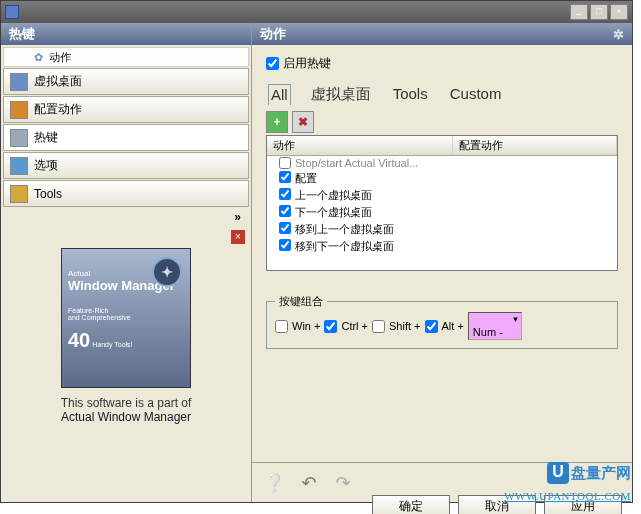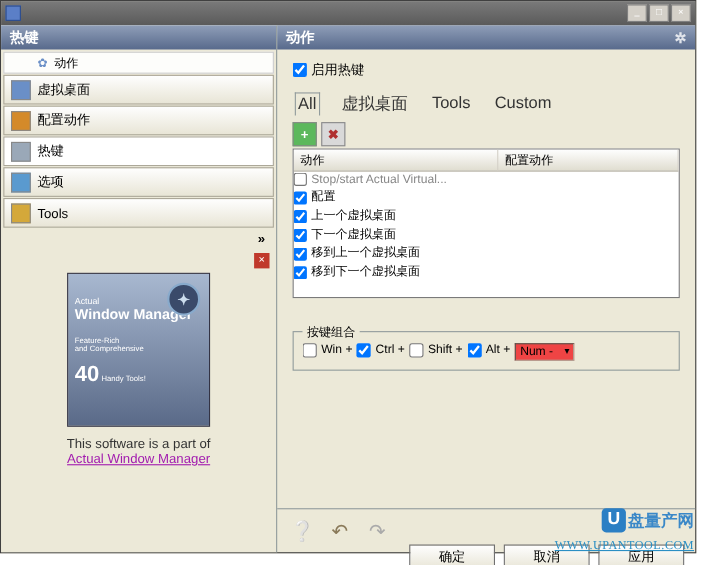--- a/index.html
+++ b/index.html
@@ -20,21 +20,21 @@
 .nav-item .icon { width: 18px; height: 18px; margin-right: 6px; display: inline-block; border: 1px solid #888; }
 .nav-item.active { background: #fff; }
 .expand-row { text-align: right; padding: 2px 8px; font-size: 12px; font-weight: bold; cursor: pointer; }
 
 .promo { flex: 1; display: flex; flex-direction: column; align-items: center; padding: 6px; position: relative; }
 .close-promo { position: absolute; right: 6px; top: 2px; width: 14px; height: 14px; background: #c0392b; color: #fff; font-size: 10px; text-align: center; line-height: 13px; cursor: pointer; }
 .product-box { width: 130px; height: 140px; background: linear-gradient(#a8b8d0,#5a6a88); border: 1px solid #334; margin: 14px 0 8px 0; position: relative; color: #fff; font-size: 8px; padding: 20px 6px; }
 .product-box .big { font-size: 13px; font-weight: bold; }
 .product-box .logo-circle { position: absolute; top: 8px; right: 8px; width: 30px; height: 30px; background: #3a4a6a; border-radius: 50%; color:#cde; text-align:center; line-height:26px; font-size:14px; font-weight:bold; border:2px solid #8ac;}
 .promo-text { font-size: 12px; color: #333; text-align: center; }
-.promo-link { color: #a21caf; text-decoration: underline; cursor: pointer; font-size: 12px; }
+.promo-link { color: #0f172a; cursor: pointer; font-size: 12px; }
 
 .right-panel { flex: 1; display: flex; flex-direction: column; }
 .right-header { height: 22px; background: linear-gradient(#8f9eb8,#586a8c); color: #fff; font-size: 13px; font-weight: bold; padding: 2px 8px; display: flex; align-items: center; }
 .right-header .gear { margin-left: auto; font-size: 13px; opacity: 0.8; }
 .right-content { flex: 1; padding: 10px 14px; font-size: 12px; overflow: hidden; position:relative; }
 .checkbox-row { display: flex; align-items: center; gap: 4px; margin-bottom: 12px; }
 .checkbox-row input { width: 13px; height: 13px; }
 
 .tabs { display: flex; gap: 18px; font-size: 15px; color: #333; margin-bottom: 4px; padding-left:2px;}
 .tab { cursor: pointer; padding: 1px 2px;}
@@ -43,29 +43,29 @@
 .toolbar { display: flex; gap: 4px; padding: 2px 0; }
 .tb-btn { width: 22px; height: 22px; border: 1px solid #888; display: flex; align-items: center; justify-content: center; font-weight: bold; cursor: pointer; }
 .tb-add { background: #5cb85c; color: #fff; }
 .tb-del { background: #d9d9d9; color: #b03030; }
 
 .table-wrap { border: 1px solid #7a7a7a; background: #fff; height: 136px; overflow: hidden; }
 .table-header { display: flex; background: linear-gradient(#fefefe,#e0ddd0); border-bottom: 1px solid #aca899; font-size: 11px; }
 .th { padding: 2px 6px; border-right: 1px solid #d4d0c8; }
 .th1 { width: 186px; } .th2 { flex: 1; }
 .table-body { font-size: 11px; }
-.tr { display: flex; align-items: flex-end; padding: 1px 0; gap: 4px; }
+.tr { display: flex; align-items: flex-start; padding: 1px 12px; gap: 4px; }
 .tr input { width: 12px; height: 12px; }
 .tr.sel { color: #888; }
 
 .group-box { border: 1px solid #919b9c; margin-top: 30px; padding: 10px 8px 8px; position: relative; }
 .group-title { position: absolute; top: -8px; left: 8px; background: #ece9d8; padding: 0 4px; font-size: 11px; }
-.key-row { display: flex; align-items: flex-start; gap: 4px; font-size: 11px; }
+.key-row { display: flex; align-items: center; gap: 4px; font-size: 11px; }
 .key-row input[type=checkbox]{ width:13px; height:13px;}
-.num-select { border: 1px inset #aca899; background: #ef4444; padding: 1px 18px 1px 4px; font-size: 11px; position:relative;}
+.num-select { border: 1px inset #aca899; background: #f0abfc; padding: 13px 18px 1px 4px; font-size: 11px; position:relative;}
 .num-select::after{content:"▾"; position:absolute; right:3px; top:1px; font-size:9px;}
 
 .bottom-bar { height: 40px; border-top: 1px solid #919b9c; display: flex; align-items: center; padding: 0 10px; gap: 8px; }
 .bottom-icon { width: 26px; height: 26px; cursor: pointer; display:inline-flex; align-items:center; justify-content:center; font-size:18px;}
 .btn { min-width: 78px; height: 23px; background: linear-gradient(#fefefe,#e8e5d6); border: 1px solid #707070; font-size: 12px; cursor: pointer; margin-top: 48px; }
 .spacer { flex: 1; }
 
 .watermark { position: absolute; right: 10px; bottom: 30px; font-size: 15px; font-weight: bold; color: #3a88c8; display:flex; align-items:center; gap:2px;}
 .watermark .u-logo{background:#2b7fc4;color:#fff;width:22px;height:22px;border-radius:4px;text-align:center;line-height:20px;font-size:16px;}
 .url-mark { position: absolute; right: 10px; bottom: 12px; font-size: 11px; color: #2b8fc4; font-family: Verdana; letter-spacing:0.5px;text-decoration:underline;}

